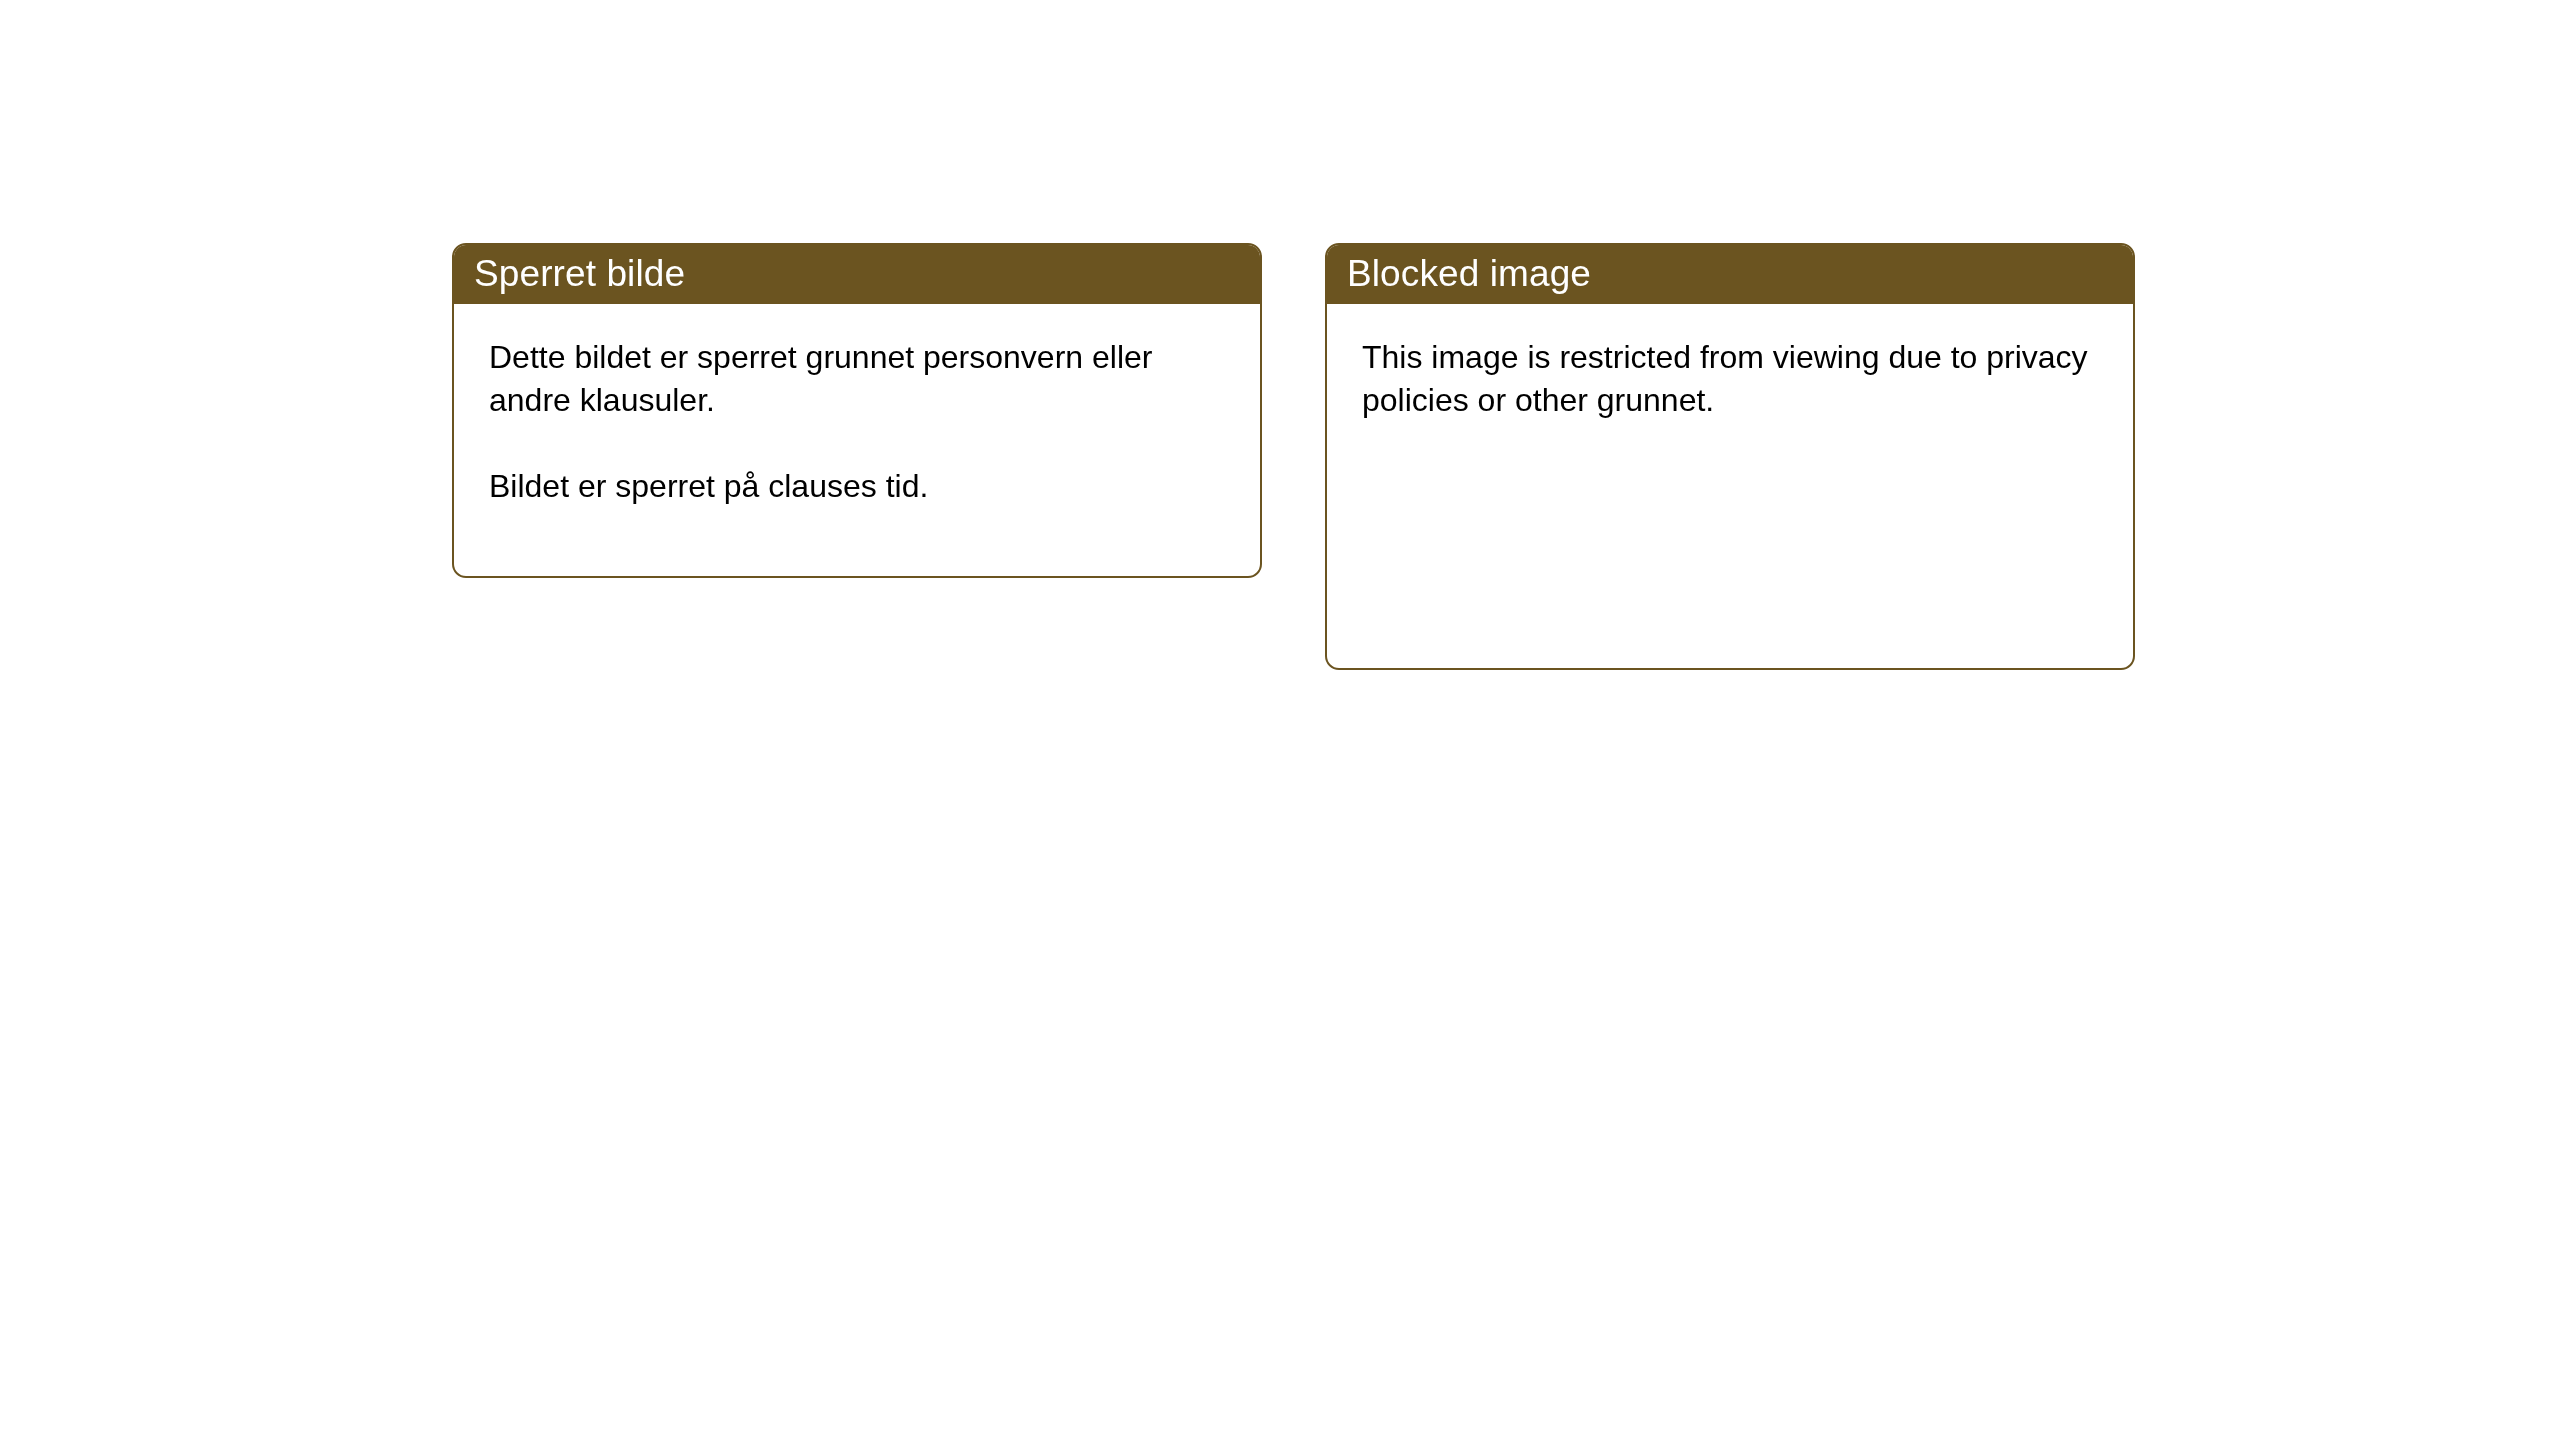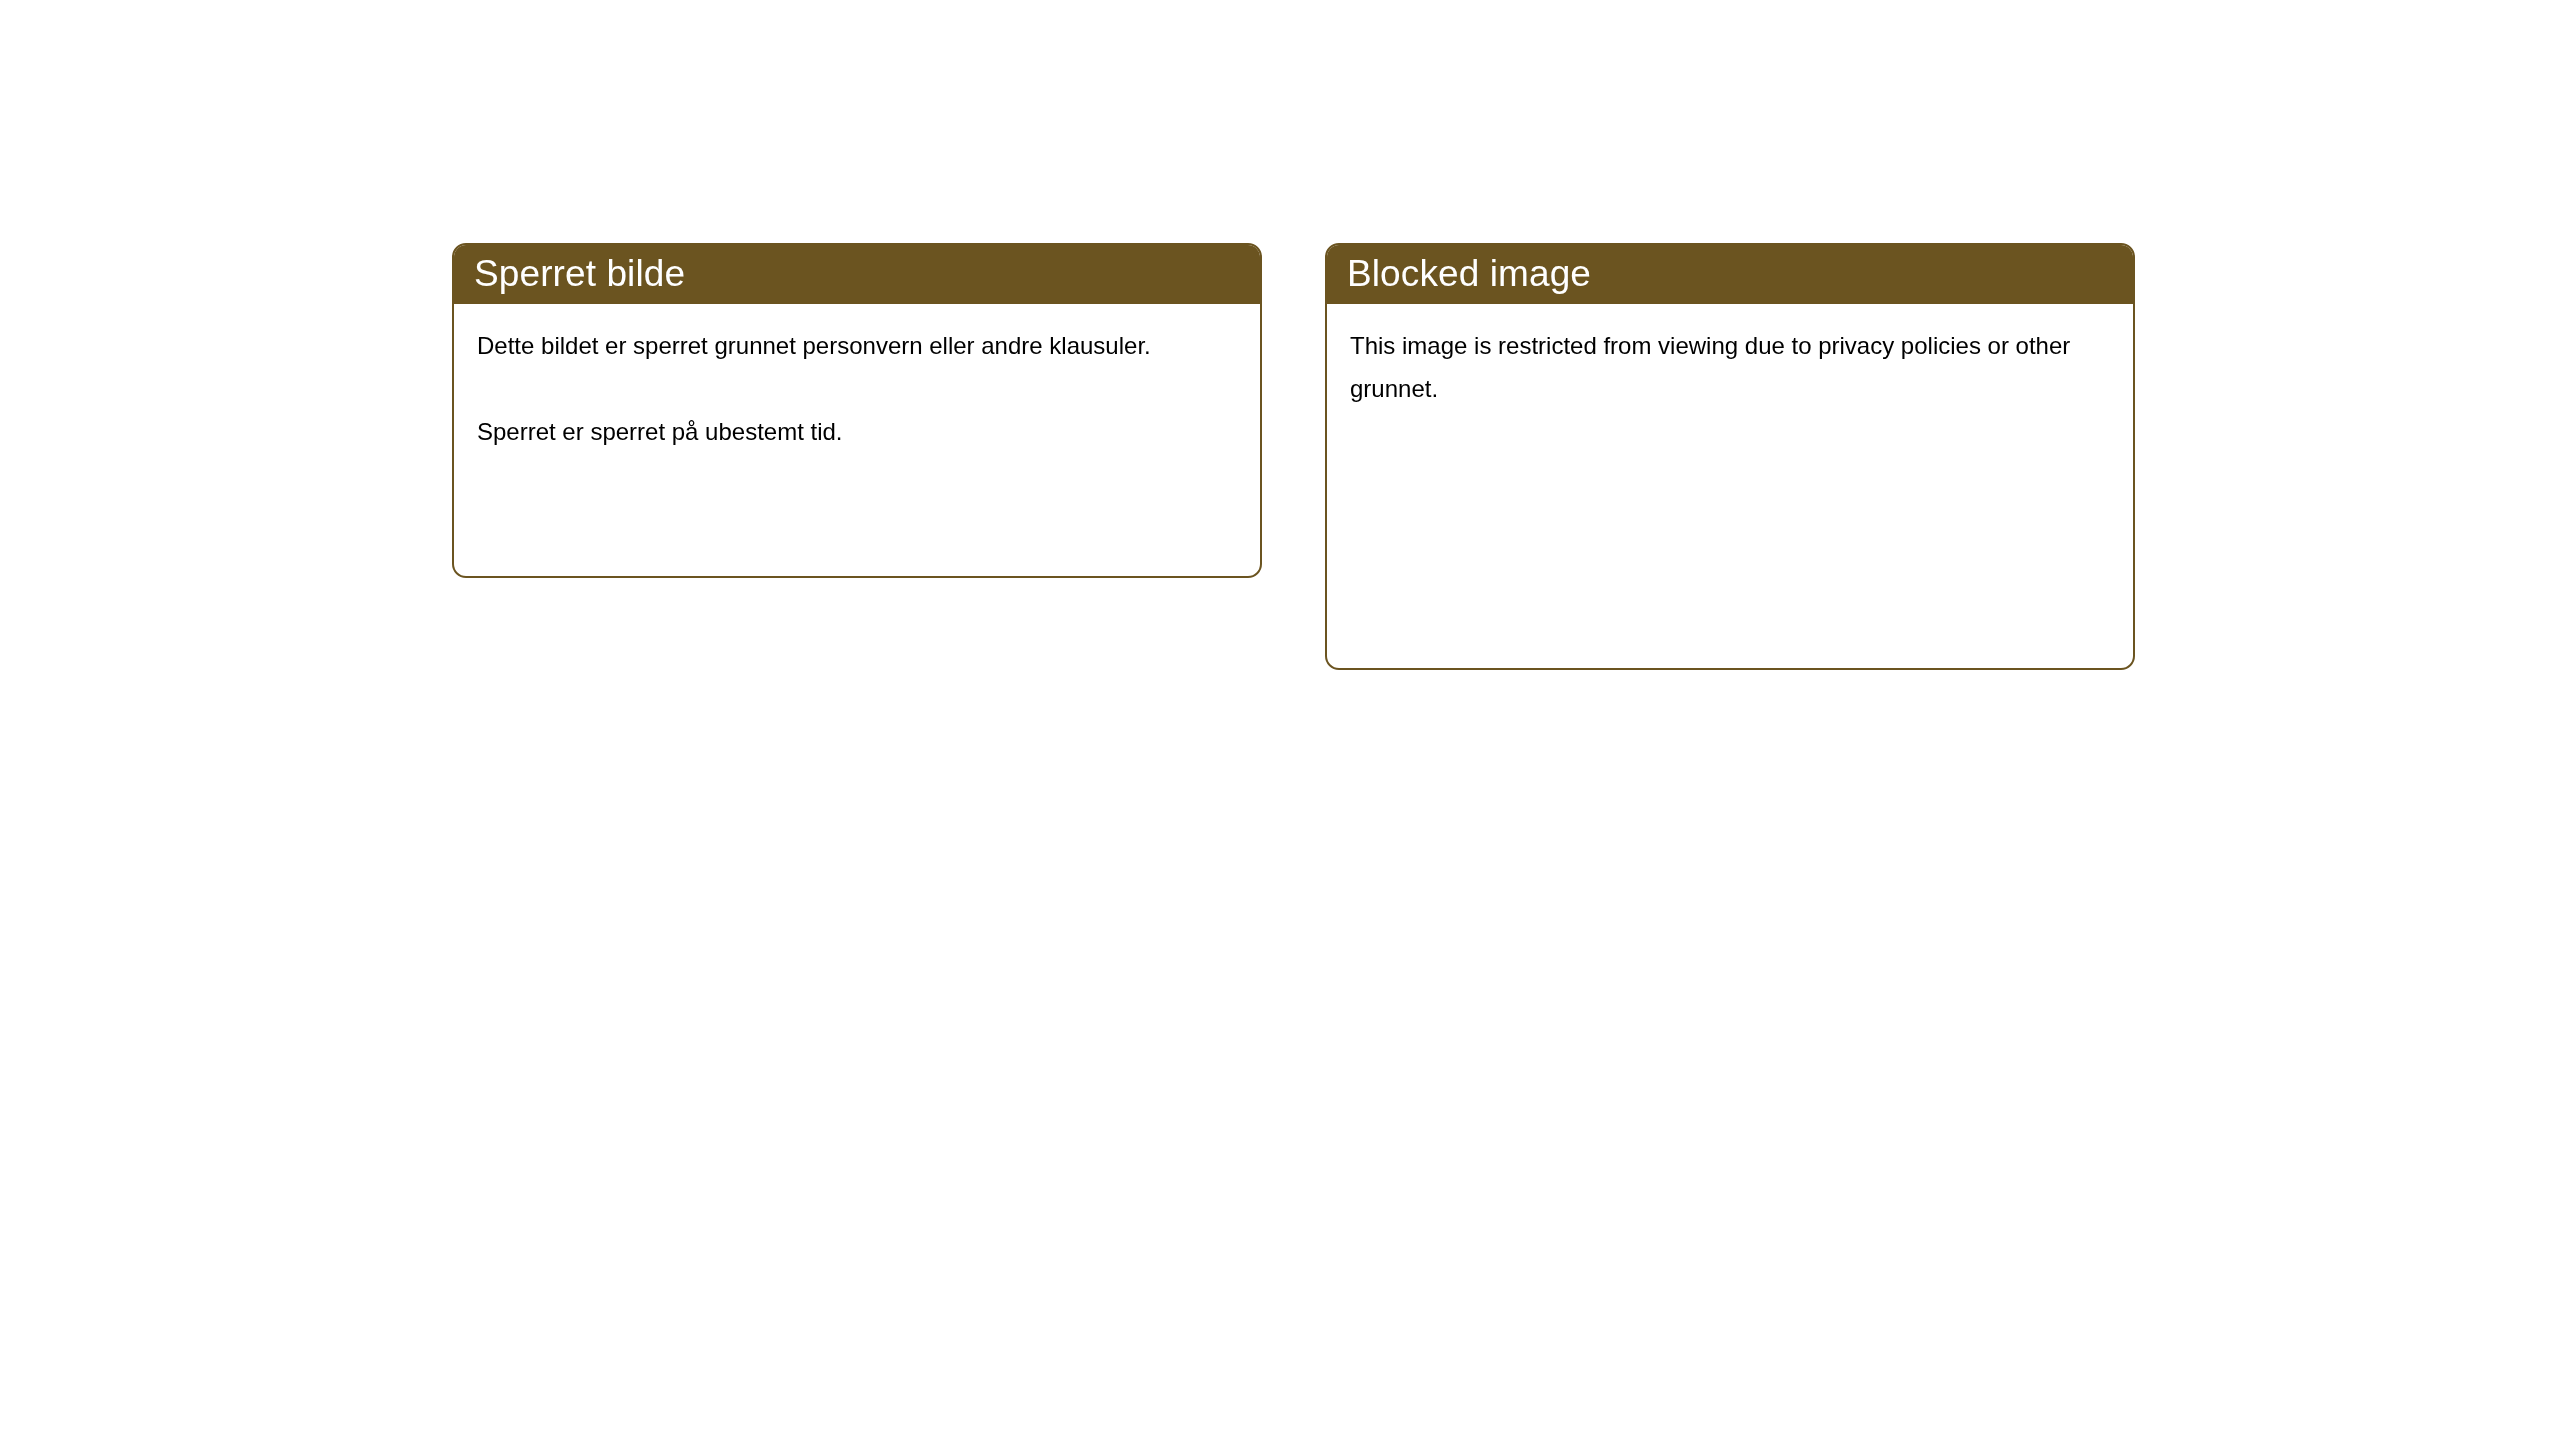--- a/index.html
+++ b/index.html
@@ -67,42 +67,42 @@
     white-space: nowrap;
   }
 
   .panel-body {
     padding: 20px 24px 0 23px;
     box-sizing: border-box;
   }
 
   .panel-paragraph {
     color: #000000;
-    font-size: 24px;
+    font-size: 32px;
     line-height: 43px;
-    margin: 0;
+    margin: 12px;
     font-weight: normal;
   }
 
   .panel-paragraph + .panel-paragraph {
     margin-top: 43px;
   }
 </style>
 </head>
 <body>
 
 <div class="panel-area">
 
   <div class="notice-panel panel-no">
     <div class="panel-header">
       <span class="panel-title">Sperret bilde</span>
     </div>
     <div class="panel-body">
       <p class="panel-paragraph">Dette bildet er sperret grunnet personvern eller andre klausuler.</p>
-      <p class="panel-paragraph">Sperret er sperret på ubestemt tid.</p>
+      <p class="panel-paragraph">Bildet er sperret på clauses tid.</p>
     </div>
   </div>
 
   <div class="notice-panel panel-en">
     <div class="panel-header">
       <span class="panel-title">Blocked image</span>
     </div>
     <div class="panel-body">
       <p class="panel-paragraph">This image is restricted from viewing due to privacy policies or other grunnet.</p>
     </div>

